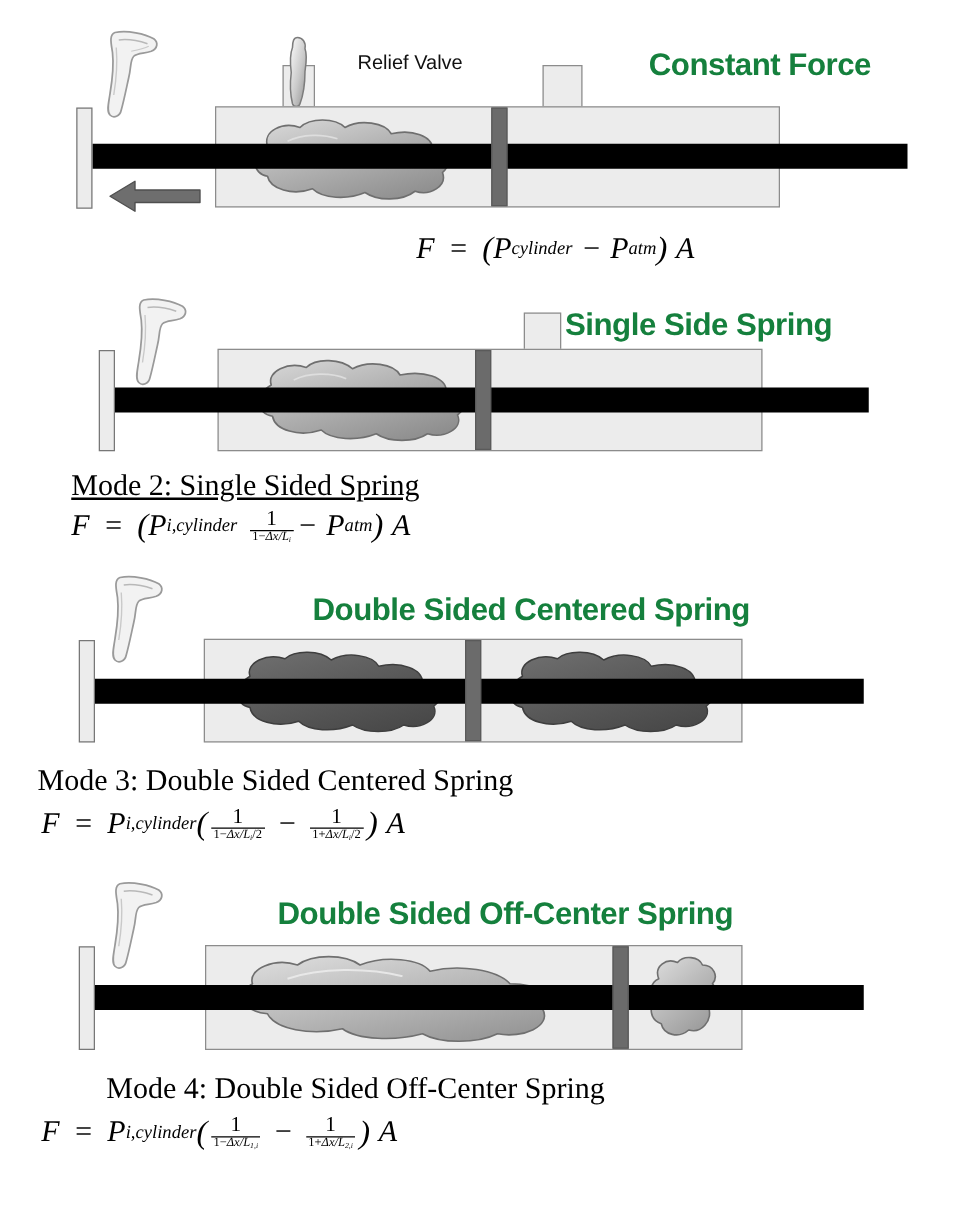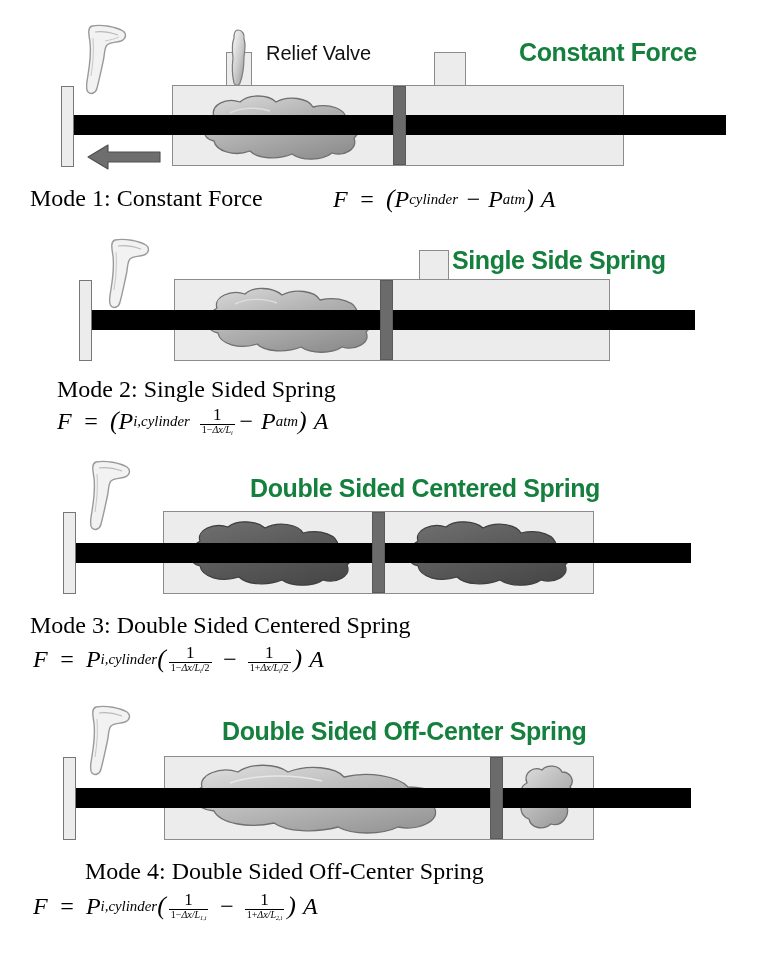--- a/index.html
+++ b/index.html
@@ -133,24 +133,25 @@
   }
   .valve-box {
     position: absolute;
     background: #ececec;
     border: 1.5px solid #8c8c8c;
     box-sizing: border-box;
   }
   .valve-label {
     position: absolute;
     font-family: "Liberation Sans", "DejaVu Sans", sans-serif;
-    font-size: 20px;
+    font-size: 16px;
     font-weight: normal;
     white-space: nowrap;
     color: #111;
+    margin-left: 20px;
   }
 
   .svg-layer {
     position: absolute;
     overflow: visible;
   }
 </style>
 </head>
 <body>
 
@@ -207,21 +208,20 @@
     <div class="rod" style="left:70px; top:115px; width:656px; height:20px;"></div>
 
     <div class="piston" style="left:393px; top:86px; width:13px; height:79px;"></div>
 
     <div class="endplate" style="left:61px; top:86px; width:13px; height:81px;"></div>
 
     <svg class="svg-layer" style="left:86px; top:143px;" width="76" height="28" viewBox="0 0 76 28">
       <path d="M22 2 L22 9 L74 9 L74 19 L22 19 L22 26 L2 14 Z" fill="#6e6e6e" stroke="#4f4f4f" stroke-width="1.1" stroke-linejoin="round"></path>
     </svg>
 
-    <div class="caption" style="left:30px; top:186px;"><span>Mode 1: Constant Force</span></div>
 
     <div class="formula" style="left:333px; top:186px;">
       <span class="var">F</span>
       <span class="sp-wide"></span>
       <span>=</span>
       <span class="sp-wide"></span>
       <span class="paren">(</span>
       <span class="var">P</span>
         <span class="sub">cylinder</span>
       <span class="sp"></span>
@@ -265,21 +265,21 @@
                C18 45 16 30 30 22 Z" fill="url(#cl2)" stroke="#6f6f6f" stroke-width="1.3" stroke-linejoin="round"></path>
       <path d="M48 18 C60 12 78 12 90 17" fill="none" stroke="#e3e3e3" stroke-width="1.4" opacity="0.8"></path>
     </svg>
 
     <div class="rod" style="left:62px; top:80px; width:606px; height:20px;"></div>
 
     <div class="piston" style="left:353px; top:50px; width:13px; height:80px;"></div>
 
     <div class="endplate" style="left:52px; top:50px; width:13px; height:81px;"></div>
 
-    <div class="caption" style="left:30px; top:147px;"><span>Mode 2: Single Sided Spring</span></div>
+    <div class="caption" style="left:30px; top:147px;text-decoration:underline;"><span>Mode 2: Single Sided Spring</span></div>
 
     <div class="formula" style="left:30px; top:176px;">
       <span class="var">F</span>
       <span class="sp-wide"></span>
       <span>=</span>
       <span class="sp-wide"></span>
       <span class="paren">(</span>
       <span class="var">P</span>
         <span class="sub">i,cylinder</span>
       <span class="sp"></span>

